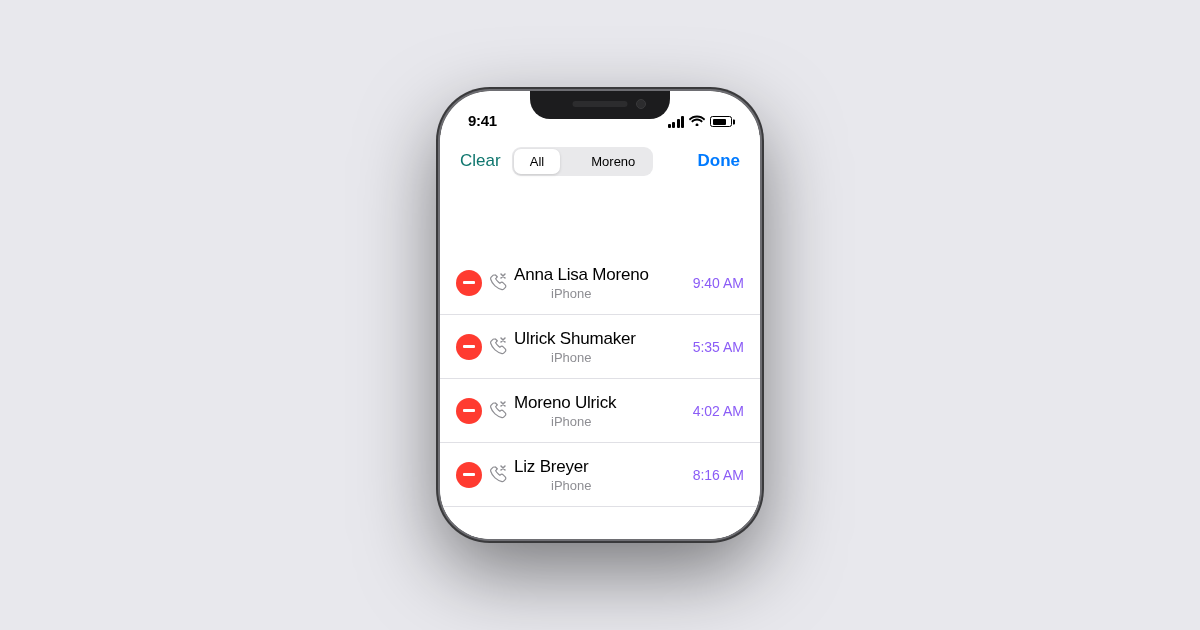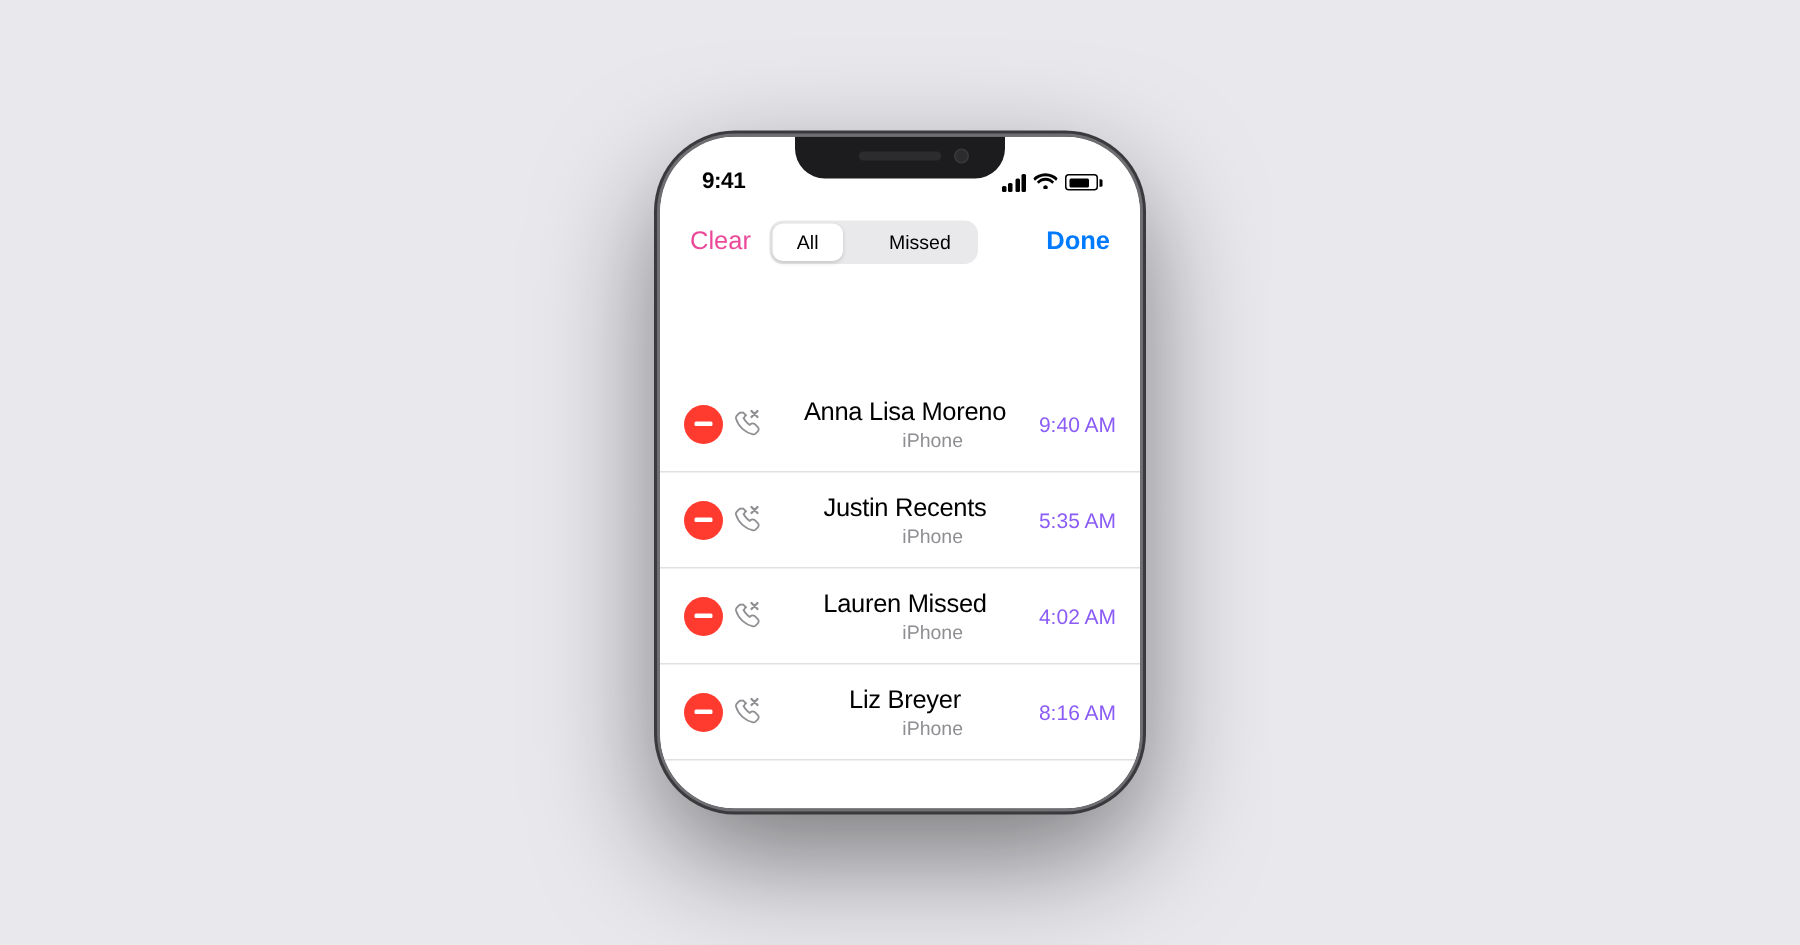--- a/index.html
+++ b/index.html
@@ -11,21 +11,20 @@
       width: 1200px;
       height: 630px;
       font-family: -apple-system, BlinkMacSystemFont, 'SF Pro Display', 'SF Pro Text', Helvetica, Arial, sans-serif;
       overflow: hidden;
     }
 
     .phone-wrapper {
       position: relative;
       width: 320px;
       height: 448px;
-      text-align: center;
     }
 
     .phone-frame {
       position: absolute;
       top: 0; left: 0; right: 0; bottom: 0;
       background: #1c1c1e;
       border-radius: 50px;
       box-shadow:
         0 0 0 2px #6e6e73,
         0 0 0 4px #3a3a3c,
@@ -191,21 +190,21 @@
       height: 52px;
       display: flex;
       align-items: center;
       justify-content: space-between;
       padding: 0 20px;
       background: #fff;
     }
 
     .nav-clear {
       font-size: 17px;
-      color: #ec4899;
+      color: #0f766e;
       font-weight: 400;
     }
 
     .nav-done {
       font-size: 17px;
       color: #007AFF;
       font-weight: 600;
       padding-left: 33px;
     }
 
@@ -353,21 +352,21 @@
               <div class="battery-fill"></div>
             </div>
           </div>
         </div>
       </div>
 
       <div class="nav-bar">
         <span class="nav-clear">Clear</span>
         <div class="segment-control">
           <div class="segment-btn active">All</div>
-          <div class="segment-btn">Missed</div>
+          <div class="segment-btn">Moreno</div>
         </div>
         <span class="nav-done">Done</span>
       </div>
 
 
       <div class="call-list">
 
         <div class="call-row">
           <div class="delete-btn"></div>
           <div class="call-icon">
@@ -385,36 +384,36 @@
 
         <div class="call-row">
           <div class="delete-btn"></div>
           <div class="call-icon">
             <svg width="22" height="22" viewBox="0 0 22 22" fill="none">
               <path d="M7 3C6.4 3 5.8 3.3 5.4 3.8L4 5.4C3.6 5.9 3.5 6.6 3.7 7.2 4.5 9.8 6 12.1 8 13.9 10 15.7 12.4 17 15 17.6c.6.1 1.3-.1 1.7-.5l1.5-1.5c.4-.4.6-.9.6-1.4s-.2-1-.6-1.4l-2-2c-.4-.4-.9-.6-1.4-.6s-1 .2-1.4.6l-.5.5c-.9-.6-1.7-1.3-2.4-2.1-.7-.8-1.3-1.6-1.8-2.5l.5-.5c.4-.4.6-.9.6-1.4S10.7 5.2 10.3 4.8L8.4 3C8 3.1 7.5 3 7 3z" stroke="#8e8e93" stroke-width="1.2" fill="none"></path>
               <path d="M14 2L18 6M18 2L14 6" stroke="#8e8e93" stroke-width="1.5" stroke-linecap="round"></path>
             </svg>
           </div>
           <div class="call-info">
-            <div class="call-name">Justin Recents</div>
+            <div class="call-name">Ulrick Shumaker</div>
             <div class="call-type">iPhone</div>
           </div>
           <div class="call-time">5:35 AM</div>
         </div>
 
         <div class="call-row">
           <div class="delete-btn"></div>
           <div class="call-icon">
             <svg width="22" height="22" viewBox="0 0 22 22" fill="none">
               <path d="M7 3C6.4 3 5.8 3.3 5.4 3.8L4 5.4C3.6 5.9 3.5 6.6 3.7 7.2 4.5 9.8 6 12.1 8 13.9 10 15.7 12.4 17 15 17.6c.6.1 1.3-.1 1.7-.5l1.5-1.5c.4-.4.6-.9.6-1.4s-.2-1-.6-1.4l-2-2c-.4-.4-.9-.6-1.4-.6s-1 .2-1.4.6l-.5.5c-.9-.6-1.7-1.3-2.4-2.1-.7-.8-1.3-1.6-1.8-2.5l.5-.5c.4-.4.6-.9.6-1.4S10.7 5.2 10.3 4.8L8.4 3C8 3.1 7.5 3 7 3z" stroke="#8e8e93" stroke-width="1.2" fill="none"></path>
               <path d="M14 2L18 6M18 2L14 6" stroke="#8e8e93" stroke-width="1.5" stroke-linecap="round"></path>
             </svg>
           </div>
           <div class="call-info">
-            <div class="call-name">Lauren Missed</div>
+            <div class="call-name">Moreno Ulrick</div>
             <div class="call-type">iPhone</div>
           </div>
           <div class="call-time">4:02 AM</div>
         </div>
 
         <div class="call-row">
           <div class="delete-btn"></div>
           <div class="call-icon">
             <svg width="22" height="22" viewBox="0 0 22 22" fill="none">
               <path d="M7 3C6.4 3 5.8 3.3 5.4 3.8L4 5.4C3.6 5.9 3.5 6.6 3.7 7.2 4.5 9.8 6 12.1 8 13.9 10 15.7 12.4 17 15 17.6c.6.1 1.3-.1 1.7-.5l1.5-1.5c.4-.4.6-.9.6-1.4s-.2-1-.6-1.4l-2-2c-.4-.4-.9-.6-1.4-.6s-1 .2-1.4.6l-.5.5c-.9-.6-1.7-1.3-2.4-2.1-.7-.8-1.3-1.6-1.8-2.5l.5-.5c.4-.4.6-.9.6-1.4S10.7 5.2 10.3 4.8L8.4 3C8 3.1 7.5 3 7 3z" stroke="#8e8e93" stroke-width="1.2" fill="none"></path>

